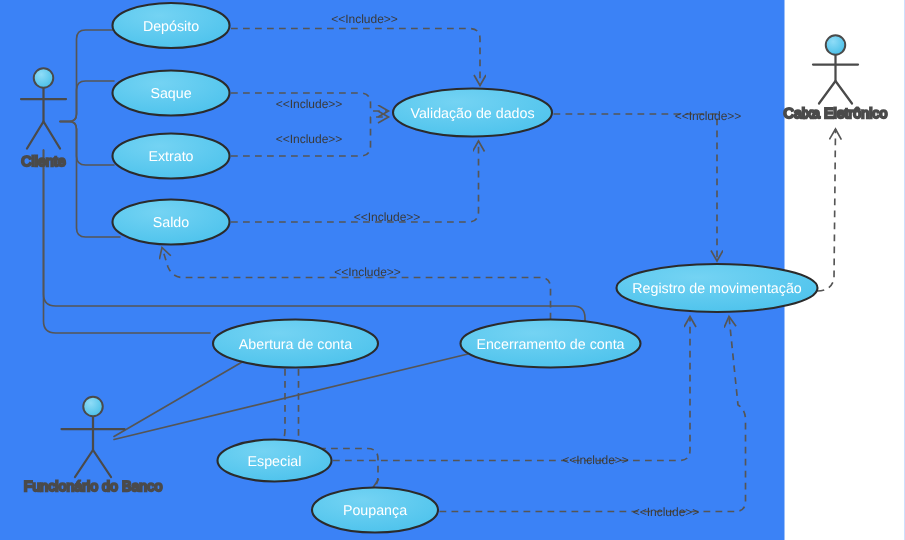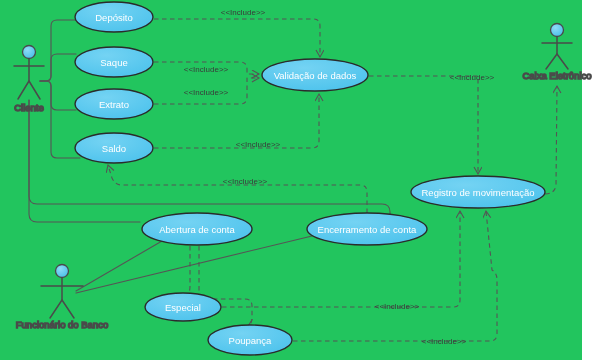--- a/index.html
+++ b/index.html
@@ -1,18 +1,18 @@
 <!DOCTYPE html>
 <html><head>
 <meta charset="utf-8">
 <style>
   html,body{margin:0;padding:0;background:#ffffff;}
   body{width:603px;height:360px;overflow:hidden;
        font-family:"Liberation Sans","DejaVu Sans",sans-serif;}
-  #diagram{position:relative;width:582px;height:360px;background:#22c55e;}
+  #diagram{position:relative;width:523px;height:360px;background:#3b82f6;}
   svg{display:block;}
   .uc-label{font-size:9.5px;fill:#ffffff;text-anchor:middle;dominant-baseline:middle;}
   .actor-label{font-size:9.5px;fill:#3a3a3a;text-anchor:middle;dominant-baseline:middle;}
   .inc-label{font-size:8px;fill:#3a3a3a;text-anchor:middle;dominant-baseline:middle;}
 </style>
 </head>
 <body>
 
 <div id="diagram">
 <svg width="603" height="360" viewBox="0 0 603 360" xmlns="http://www.w3.org/2000/svg">

